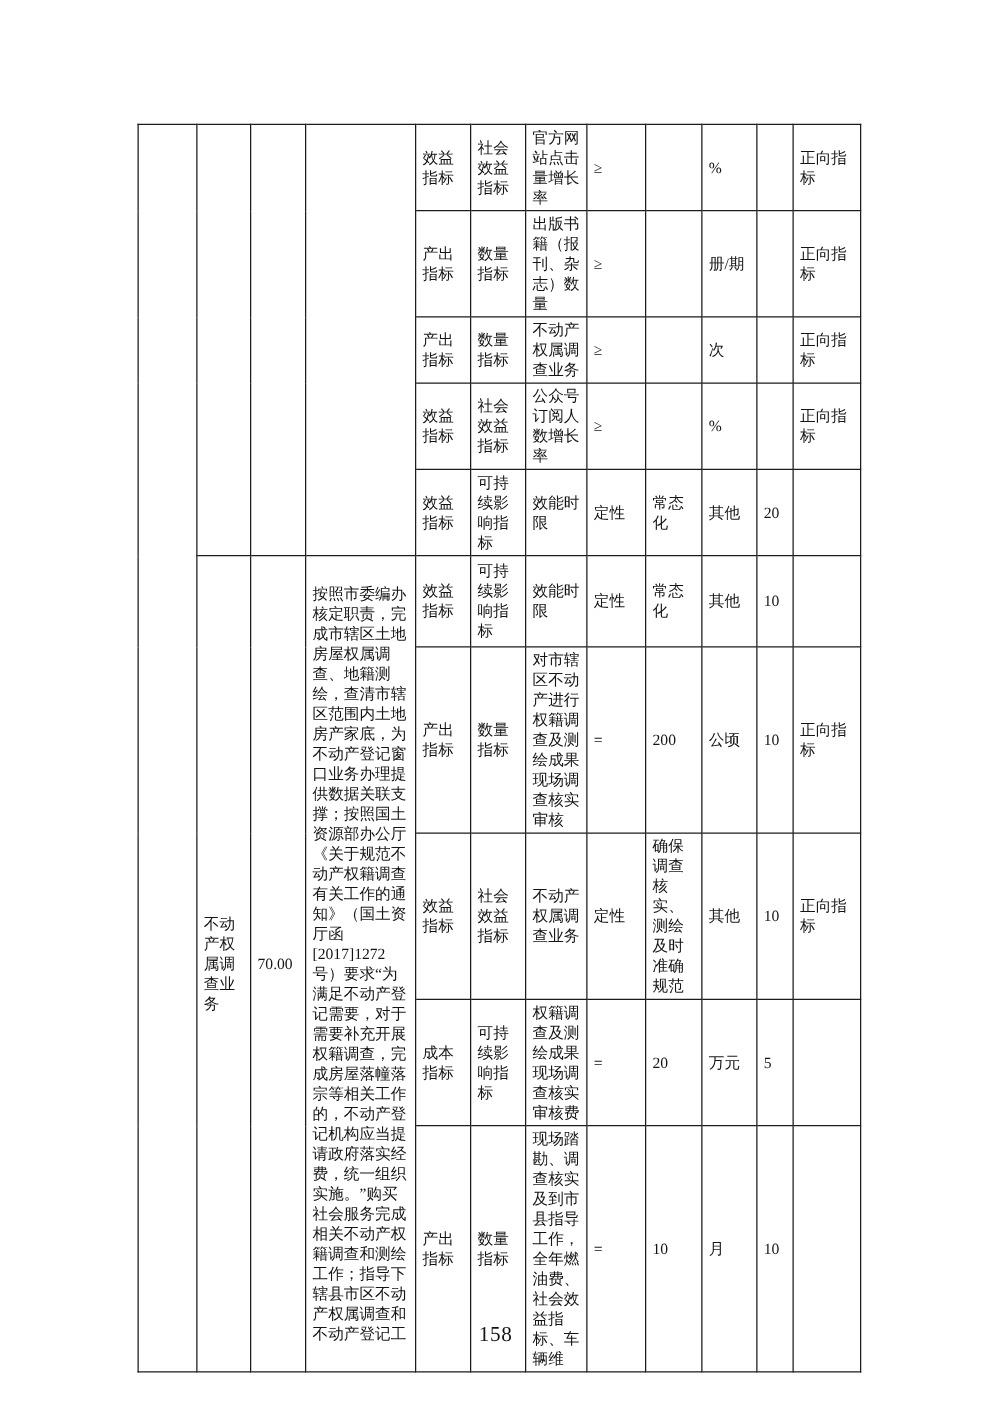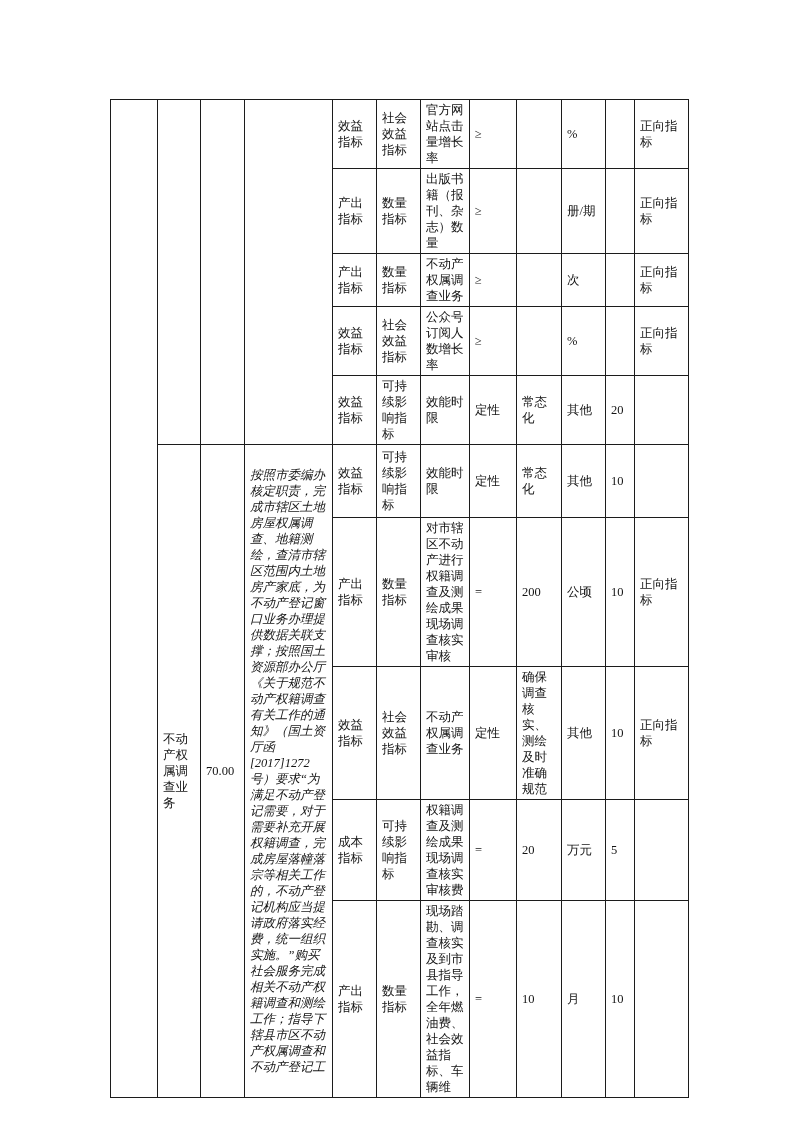--- a/index.html
+++ b/index.html
@@ -27,21 +27,20 @@
     line-height: 16px;
     vertical-align: middle;
     text-align: left;
     padding: 2px 4px 2px 5px;
     word-wrap: break-word;
     overflow: hidden;
   }
   td.desc {
     vertical-align: top;
     padding-top: 3px;
-    font-style: italic;
   }
   td.amt {
     word-break: break-all;
     padding-left: 8px;
     padding-right: 9px;
   }
   td.unit {
     padding-right: 10px;
   }
   td.projname {
@@ -193,13 +192,14 @@
         <td>现场踏勘、调查核实及到市县指导工作，全年燃油费、社会效益指标、车辆维</td>
         <td>=</td>
         <td>10</td>
         <td class="unit">月</td>
         <td>10</td>
         <td></td>
       </tr>
     </tbody>
   </table>
 
+  <div class="pageno">158</div>
 </div>
 
 </body></html>

